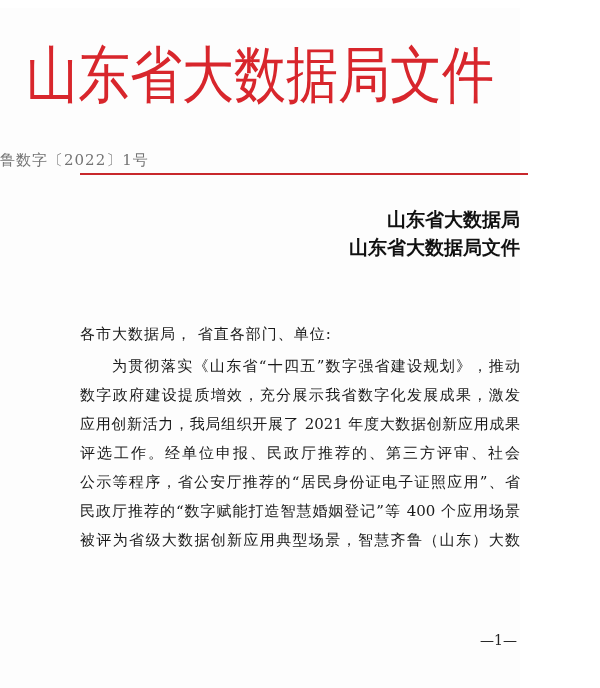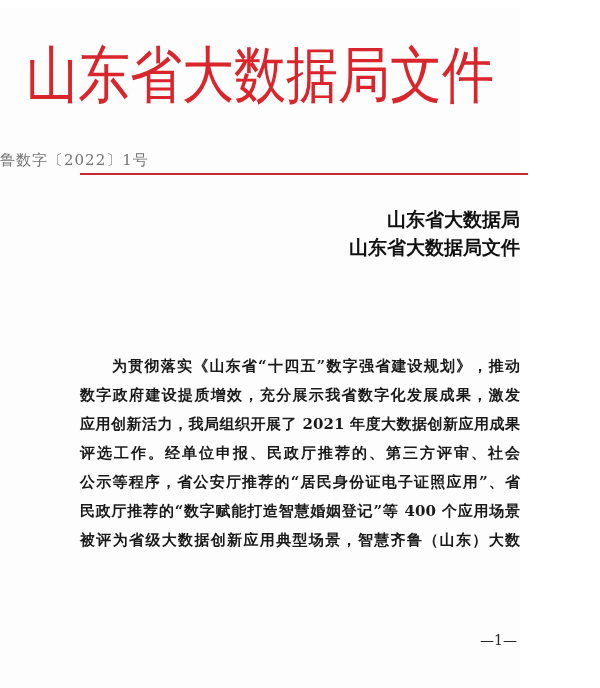--- a/index.html
+++ b/index.html
@@ -83,21 +83,20 @@
       font-size: 15px;
       color: #1a1a1a;
     }
     .body-line {
       display: block;
       height: 29px;
       line-height: 29px;
       white-space: nowrap;
       text-align: justify;
       text-align-last: justify;
-      font-weight: bold;
     }
     .body-line.first {
       padding-left: 32px;
     }
     .page-number {
       position: absolute;
       left: 480px;
       top: 622px;
       font-size: 14px;
       line-height: 20px;
@@ -113,20 +112,21 @@
 
   <div class="doc-number">鲁数字〔2022〕1号</div>
 
   <div class="red-rule"></div>
 
   <div class="title-block">
     <span class="title-line">山东省大数据局</span>
     <span class="title-line">山东省大数据局文件</span>
   </div>
 
+  <div class="salutation">各市大数据局， 省直各部门、单位:</div>
 
   <div class="body-lines">
     <span class="body-line first">为贯彻落实《山东省“十四五”数字强省建设规划》，推动</span>
     <span class="body-line">数字政府建设提质增效，充分展示我省数字化发展成果，激发</span>
     <span class="body-line">应用创新活力，我局组织开展了 2021 年度大数据创新应用成果</span>
     <span class="body-line">评选工作。经单位申报、民政厅推荐的、第三方评审、社会</span>
     <span class="body-line">公示等程序，省公安厅推荐的“居民身份证电子证照应用”、省</span>
     <span class="body-line">民政厅推荐的“数字赋能打造智慧婚姻登记”等 400 个应用场景</span>
     <span class="body-line">被评为省级大数据创新应用典型场景，智慧齐鲁（山东）大数</span>
   </div>

